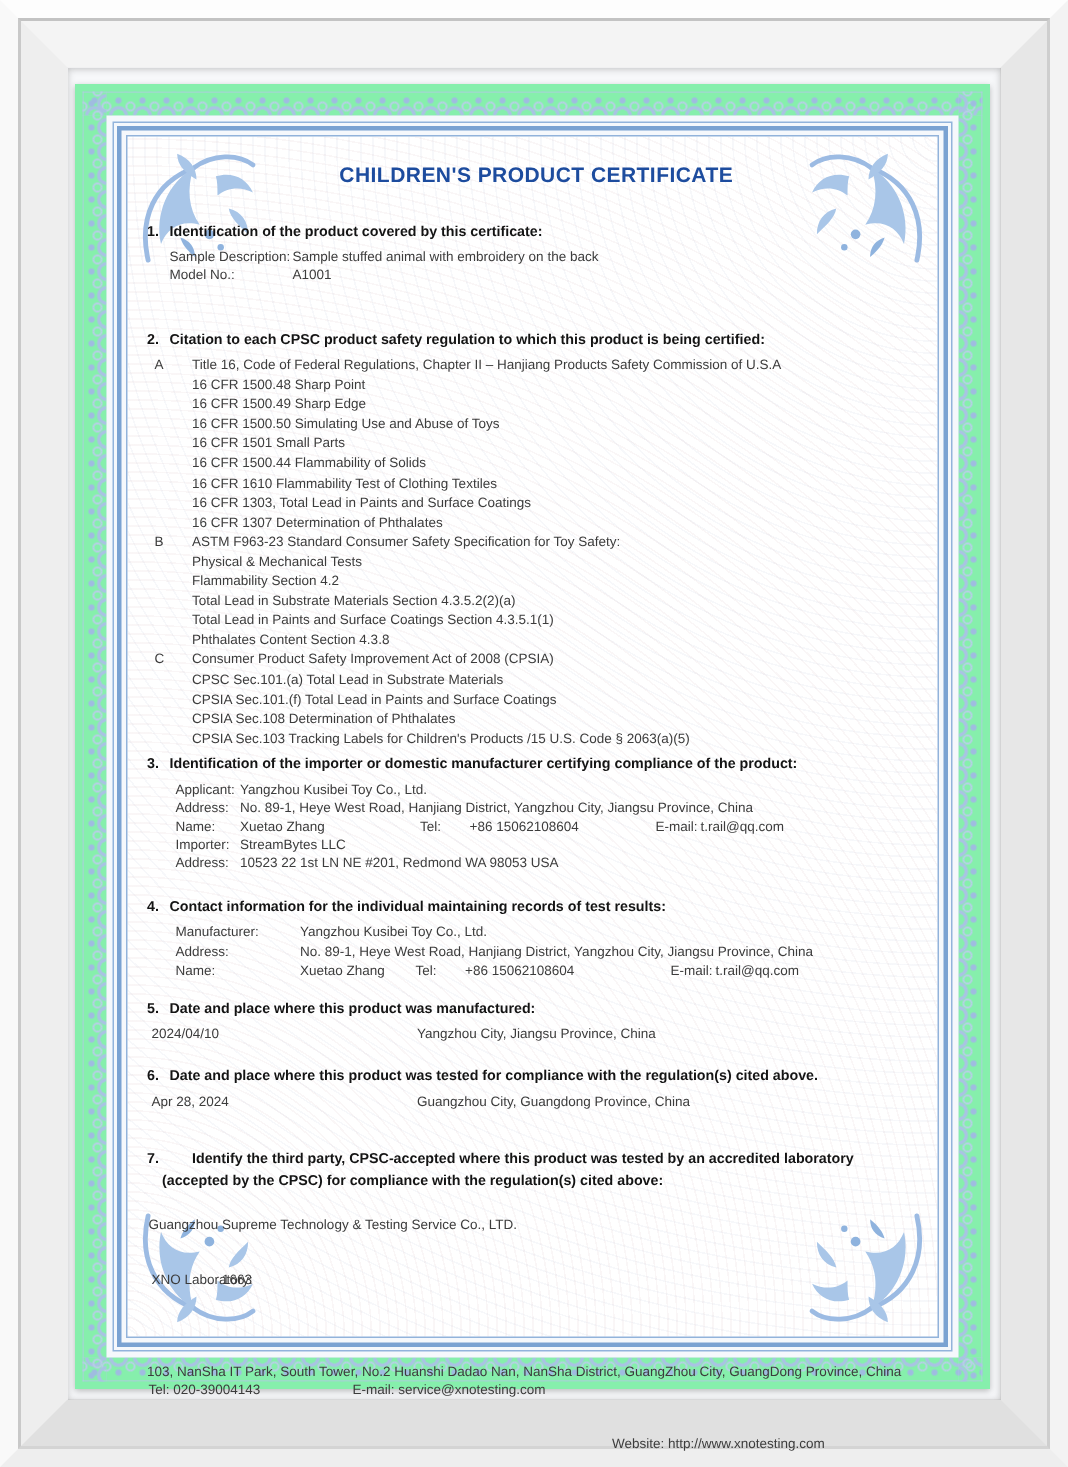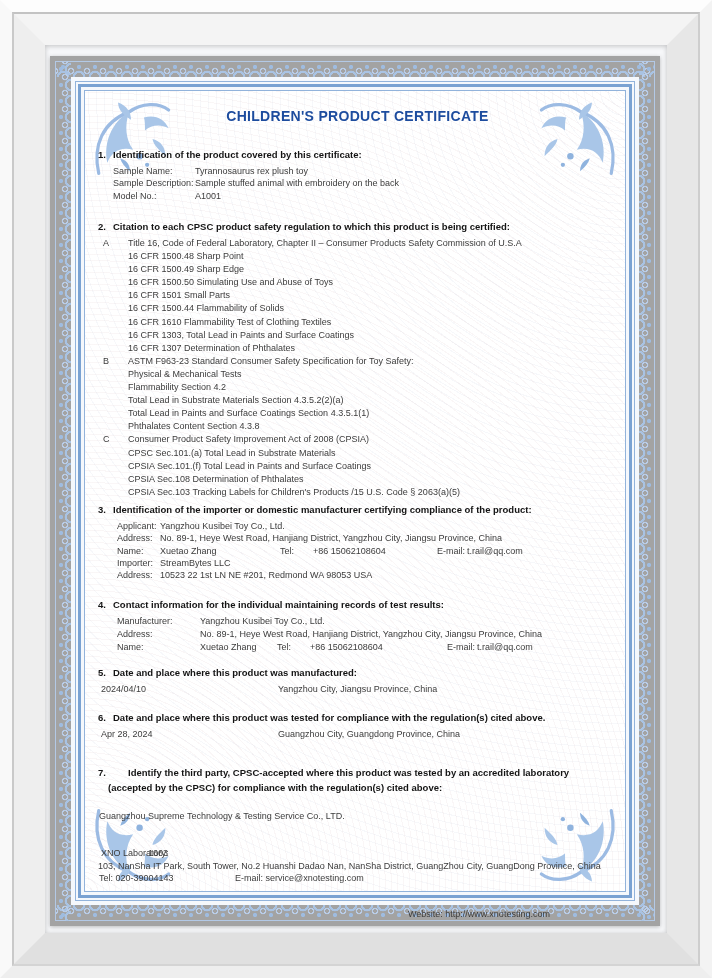--- a/index.html
+++ b/index.html
@@ -12,21 +12,21 @@
            border-color:#fdfdfd #f3f3f3 #eeeeee #f9f9f9;background:transparent;}
   .frame-line{position:absolute;inset:12px;border:2px solid;
            border-color:#c3c3c3 #cecece #d4d4d4 #c9c9c9;}
   .frame-b{position:absolute;inset:14px;border:31px solid;
            border-color:#f4f4f4 #e7e7e7 #e0e0e0 #eeeeee;}
   .mat{position:absolute;inset:45px;background:#f7f8fa;
        box-shadow:inset 0 1px 5px rgba(90,90,90,.35);}
 
   
   .paper{position:absolute;left:50px;right:52px;top:56px;bottom:52px;
-         background:#a3a3a3;box-shadow:0 1px 4px rgba(0,0,0,.25);}
+         background:#86efac;box-shadow:0 1px 4px rgba(0,0,0,.25);}
 
   
   .lace{position:absolute;background-repeat:repeat-x;}
   .lace-h{left:5px;right:5px;height:16px;
     background-image:
       radial-gradient(circle at 8px 16px, rgba(0,0,0,0) 4px, #a9c3e3 4px 6px, rgba(0,0,0,0) 6.6px),
       radial-gradient(circle at 8px 6px, #9fbce0 1.8px, rgba(0,0,0,0) 2.4px),
       radial-gradient(circle at 0px 10px, rgba(0,0,0,0) 2px, #b9cde9 2px 3px, rgba(0,0,0,0) 3.6px),
       radial-gradient(circle at 16px 10px, rgba(0,0,0,0) 2px, #b9cde9 2px 3px, rgba(0,0,0,0) 3.6px),
       linear-gradient(to bottom, #b3c9e6 1px, rgba(0,0,0,0) 1px);
@@ -172,41 +172,37 @@
     <div class="content">
 
       <div class="cert-title">CHILDREN'S PRODUCT CERTIFICATE</div>
 
       <div class="sec s1" style="top:93px;">
         <div class="sec-h">
           <span class="num">1.</span>
           <span class="txt">Identification of the product covered by this certificate:</span>
         </div>
         <div class="row">
-          <span class="lbl">Sample Name:</span>
-          <span class="val">Tyrannosaurus rex plush toy</span>
-        </div>
-        <div class="row">
           <span class="lbl">Sample Description:</span>
           <span class="val">Sample stuffed animal with embroidery on the back</span>
         </div>
         <div class="row">
           <span class="lbl">Model No.:</span>
           <span class="val">A1001</span>
         </div>
       </div>
 
       <div class="sec" style="top:165px;">
         <div class="sec-h">
           <span class="num">2.</span>
           <span class="txt">Citation to each CPSC product safety regulation to which this product is being certified:</span>
         </div>
         <div class="cit-row">
           <span class="cit-letter">A</span>
-          <span class="cit-text">Title 16, Code of Federal Laboratory, Chapter II – Consumer Products Safety Commission of U.S.A</span>
+          <span class="cit-text">Title 16, Code of Federal Regulations, Chapter II – Hanjiang Products Safety Commission of U.S.A</span>
         </div>
         <div class="cit-row">
             <span class="cit-text">16 CFR 1500.48 Sharp Point</span>
           </div>
         <div class="cit-row">
             <span class="cit-text">16 CFR 1500.49 Sharp Edge</span>
           </div>
         <div class="cit-row">
             <span class="cit-text">16 CFR 1500.50 Simulating Use and Abuse of Toys</span>
           </div>
@@ -346,21 +342,21 @@
         <div class="sec-h2">
           <span class="val" style="left:13px;">(accepted by the CPSC) for compliance with the regulation(s) cited above:</span>
         </div>
         <div class="row" style="height:12.8px;line-height:12.8px;margin-top:13px;">
           <span class="val" style="left:4px;">Guangzhou Supreme Technology &amp; Testing Service Co., LTD.</span>
         </div>
         <div class="row" style="height:12.8px;line-height:12.8px;margin-top:24px;">
           <span class="val" style="left:6px;">XNO Laboratory:</span>
           <span class="val" style="left:53px;">1663</span>
         </div>
-        <div class="row" style="height:12.8px;line-height:12.8px;">
+        <div class="row" style="height:12.8px;line-height:12.8px;margin-top:48px;">
           <span class="val" style="left:3px;">103, NanSha IT Park, South Tower, No.2 Huanshi Dadao Nan, NanSha District, GuangZhou City, GuangDong Province, China</span>
         </div>
         <div class="row" style="height:12.8px;line-height:12.8px;">
           <span class="val" style="left:4px;">Tel: 020-39004143</span>
           <span class="val" style="left:140px;">E-mail: service@xnotesting.com</span>
           <span class="val" style="left:313px;margin-top:36px;">Website: http://www.xnotesting.com</span>
         </div>
       </div>
 
     </div>

